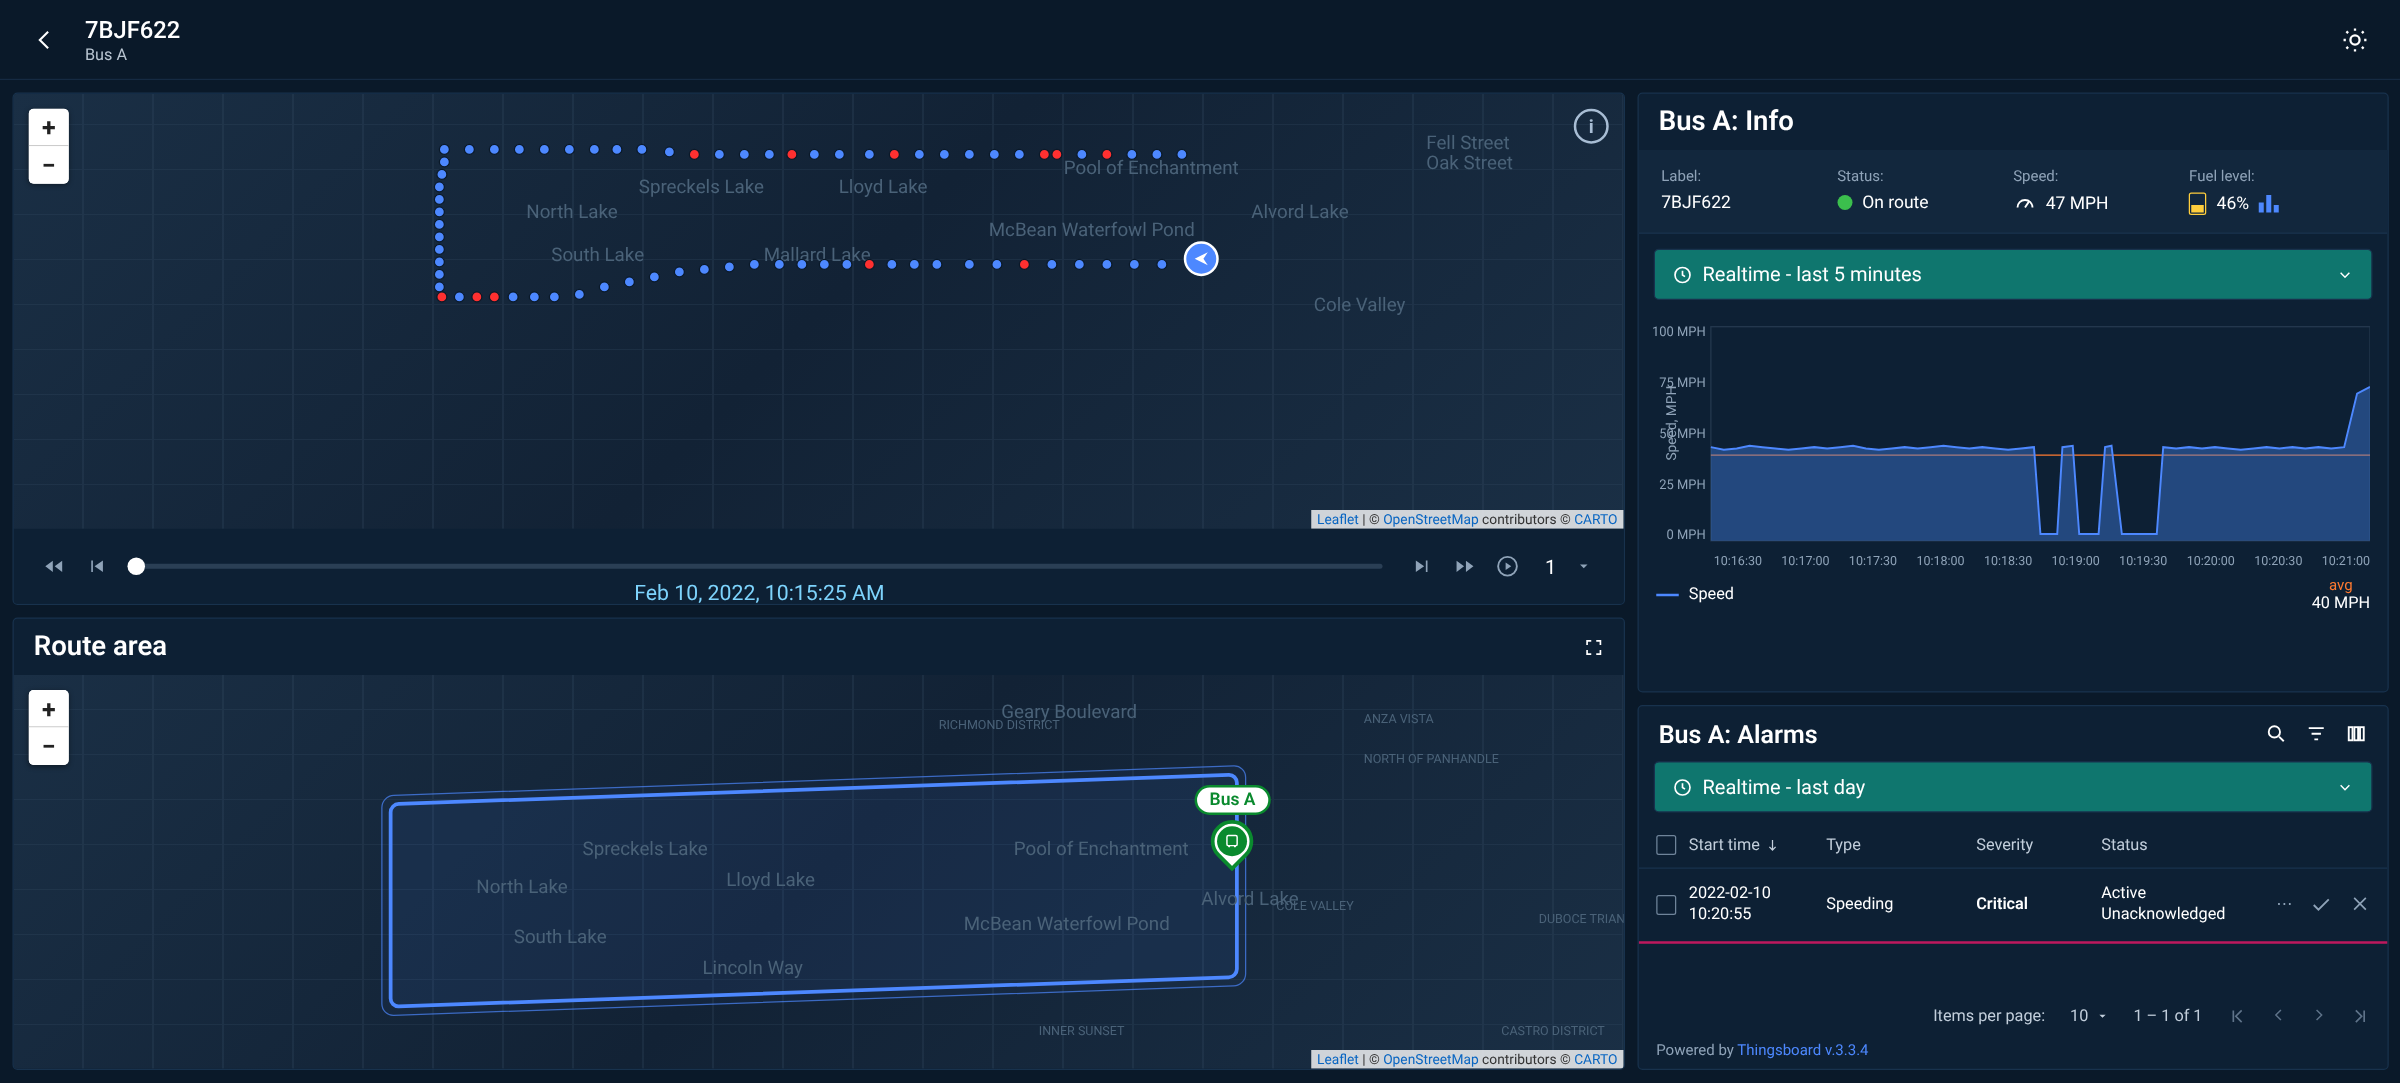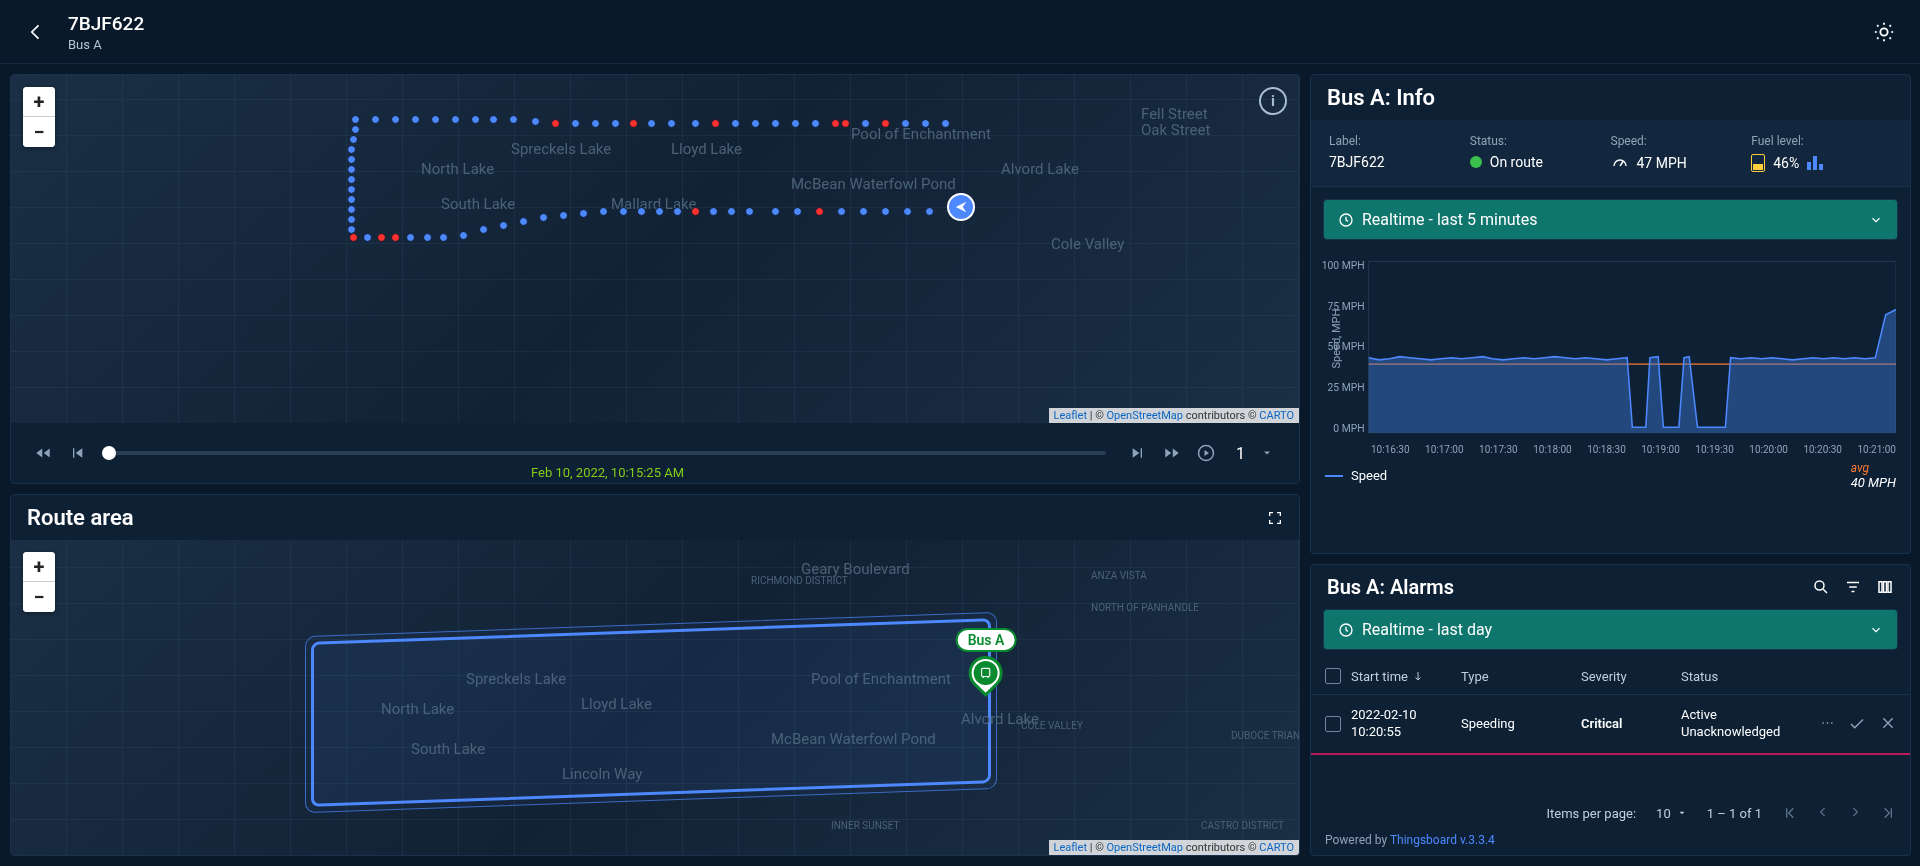--- a/index.html
+++ b/index.html
@@ -44,21 +44,21 @@
 .bus-badge { background:#fff; color:#0a8a2e; border:2px solid #0a8a2e; border-radius:14px; padding:2px 10px; font-size:14px; font-weight:600; margin-bottom:4px; white-space:nowrap; }
 .bus-circle { width:34px; height:34px; border-radius:50% 50% 50% 0; background:#fff; border:3px solid #0a8a2e; transform:rotate(-45deg); margin:0 auto; display:flex; align-items:center; justify-content:center; }
 .bus-inner { width:24px; height:24px; border-radius:50%; background:#0a8a2e; transform:rotate(45deg); display:flex; align-items:center; justify-content:center; color:#fff; }
 .geofence { position:absolute; border:3px solid #4d88ff; background:rgba(77,136,255,.05); }
 
 
 .playback { height:60px; display:flex; align-items:center; padding:0 20px; gap:10px; background:#0d2034; }
 .pb-btn { width:24px; height:24px; cursor:pointer; color:#8fa3b8; display:flex; align-items:center; justify-content:center; }
 .pb-scrub { flex:1; position:relative; height:4px; background:#2a3f55; border-radius:2px; margin:0 10px; }
 .pb-handle { position:absolute; left:0; top:50%; transform:translate(-50%,-50%); width:14px; height:14px; border-radius:50%; background:#fff; }
-.pb-time { position:absolute; left:50%; top:14px; transform:translateX(-50%); font-size:13px; color:#84cc16; }
+.pb-time { position:absolute; left:50%; top:14px; transform:translateX(-50%); font-size:17px; color:#7dd3fc; }
 .pb-speed { font-size:16px; color:#fff; margin-left:8px; }
 
 
 .info-grid { display:flex; padding:14px 18px; border-bottom:1px solid #18324d; background:#12273d; }
 .info-col { flex:1; }
 .info-lbl { font-size:12px; color:#8fa3b8; }
 .info-val { font-size:14px; margin-top:6px; display:flex; align-items:center; gap:8px; }
 .dot-green { width:12px; height:12px; border-radius:50%; background:#3bbf4d; display:inline-block; }
 .fuel-ic { width:14px; height:18px; border:1.5px solid #ffce3d; border-radius:2px; position:relative; }
 .fuel-ic::after { content:''; position:absolute; bottom:1px; left:1px; right:1px; height:40%; background:#ffce3d; }
@@ -69,21 +69,21 @@
 .time-bar { padding:10px 14px; display:flex; align-items:center; gap:8px; border:1px solid #18324d; border-radius:4px; margin:12px; background:#0f766e; cursor:pointer; }
 .time-bar .chev { margin-left:auto; }
 
 
 .speed-chart { height:190px; padding:4px 14px 4px 6px; position:relative; }
 .yaxis-title { position:absolute; left:-4px; top:50%; transform:rotate(-90deg) translateX(25%); font-size:11px; color:#8fa3b8; }
 .chart-svg { width:100%; height:100%; }
 .x-ticks { display:flex; justify-content:space-between; padding:2px 14px 0 60px; font-size:10px; color:#8fa3b8; }
 .legend { display:flex; align-items:center; padding:6px 14px 10px; gap:8px; font-size:13px; }
 .legend-line { width:18px; height:2px; background:#4d88ff; }
-.legend .avg { margin-left:auto; text-align:left;font-style:italic; }
+.legend .avg { margin-left:auto; text-align:center; }
 .legend .avg .lbl { color:#ff7a30; font-size:12px; }
 
 
 .alarms-hdr { padding:10px 16px; display:flex; align-items:center; gap:14px; }
 .alarms-hdr .icons { margin-left:auto; display:flex; gap:14px; }
 .tbl-hdr { display:flex; padding:10px 14px; font-size:13px; color:#c2cedb; border-bottom:1px solid #18324d; align-items:center; gap:10px; }
 .tbl-row { display:flex; padding:12px 14px; font-size:13px; align-items:center; gap:10px; border-bottom:2px solid #be185d; }
 .chk { width:16px; height:16px; border:1.5px solid #6f849a; border-radius:2px; cursor:pointer; flex-shrink:0; }
 .col-start{width:100px} .col-type{width:110px} .col-sev{width:90px} .col-status{width:130px}
 .row-actions { margin-left:auto; display:flex; gap:14px; color:#8fa3b8; }

